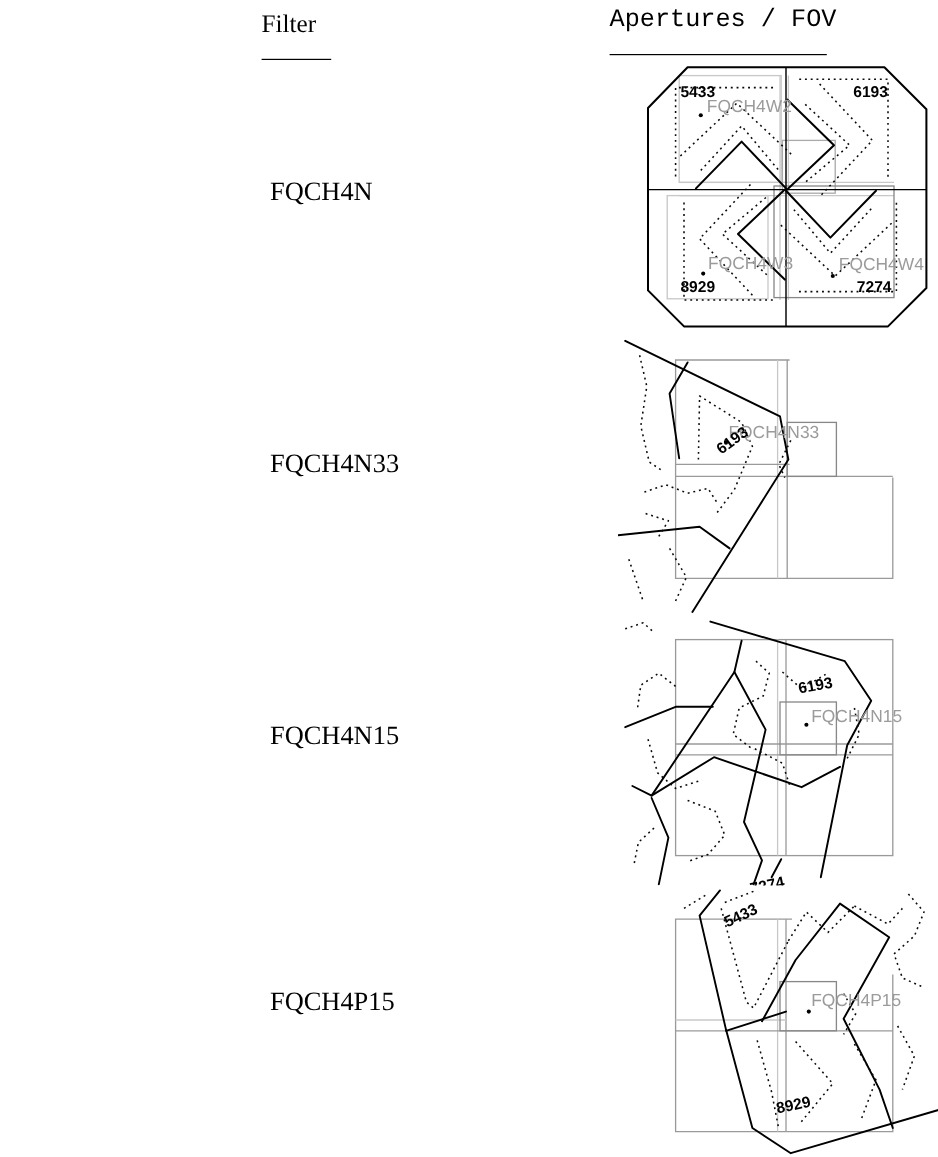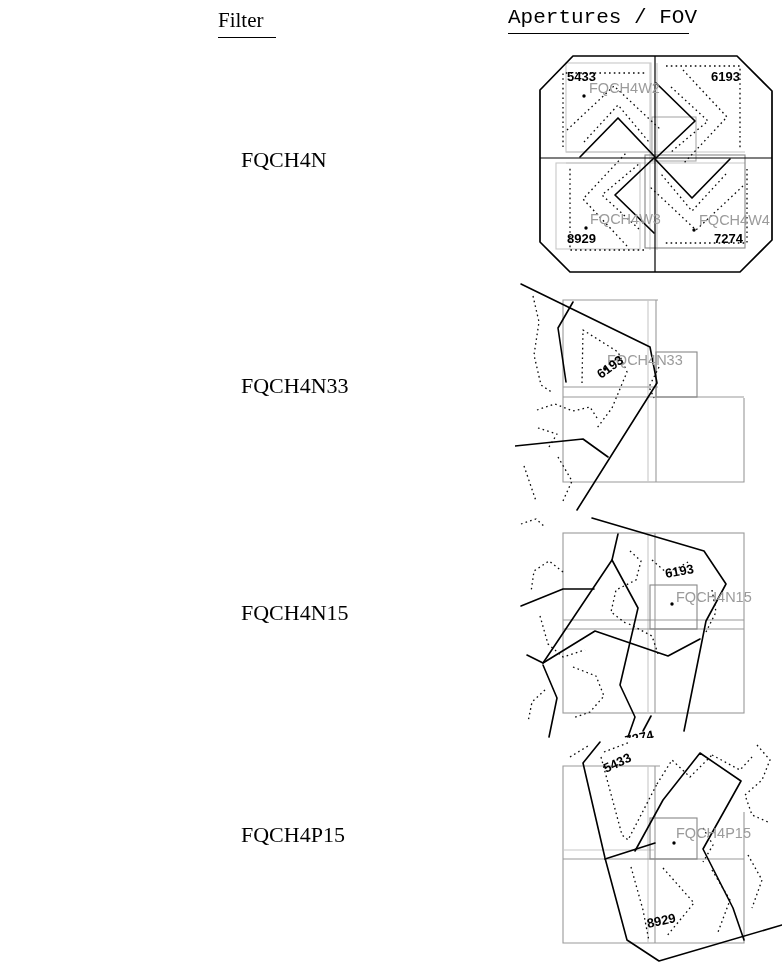--- a/index.html
+++ b/index.html
@@ -1,22 +1,22 @@
 <!DOCTYPE html>
 <html><head>
 <meta charset="utf-8">
 <style>
   html,body{margin:0;padding:0;background:#fff;}
   .page{position:relative;width:782px;height:964px;background:#ffffff;overflow:hidden;
         font-family:"Liberation Serif", serif;color:#000;}
-  .hdr{position:absolute;font-size:21px;border-bottom:1.2px solid #000;padding-bottom:4px;
+  .hdr{position:absolute;font-size:21px;border-bottom:1.2px solid #000;padding-bottom:16px;
        text-align:center;white-space:nowrap;}
   .hdr-filter{left:218px;top:8px;width:58px;text-align:left;}
   .hdr-ap{left:508px;top:6px;width:181px;font-family:Liberation Mono, monospace;}
-  .fname{position:absolute;left:225px;font-size:22px;white-space:nowrap;margin-left:16px;}
+  .fname{position:absolute;left:225px;font-size:22px;white-space:nowrap;}
   svg{position:absolute;overflow:hidden;}
   .sol{fill:none;stroke:#000;stroke-width:1.7;stroke-linejoin:round;stroke-linecap:round;}
   .sol2{fill:none;stroke:#000;stroke-width:1.6;stroke-linejoin:round;stroke-linecap:round;}
   .dot{fill:none;stroke:#0a0a0a;stroke-width:1.3;stroke-dasharray:1.6 3.2;stroke-linejoin:round;}
   .xh{fill:none;stroke:#000;stroke-width:1.2;}
   .ccdL{fill:none;stroke:#c8c8c8;stroke-width:1.1;}
   .ccdM{fill:none;stroke:#aaaaaa;stroke-width:1.1;}
   .ccdD{fill:none;stroke:#888888;stroke-width:1.1;}
   .ccdG{fill:none;stroke:#9a9a9a;stroke-width:1.1;}
   text{font-family:"Liberation Sans","DejaVu Sans",sans-serif;}

